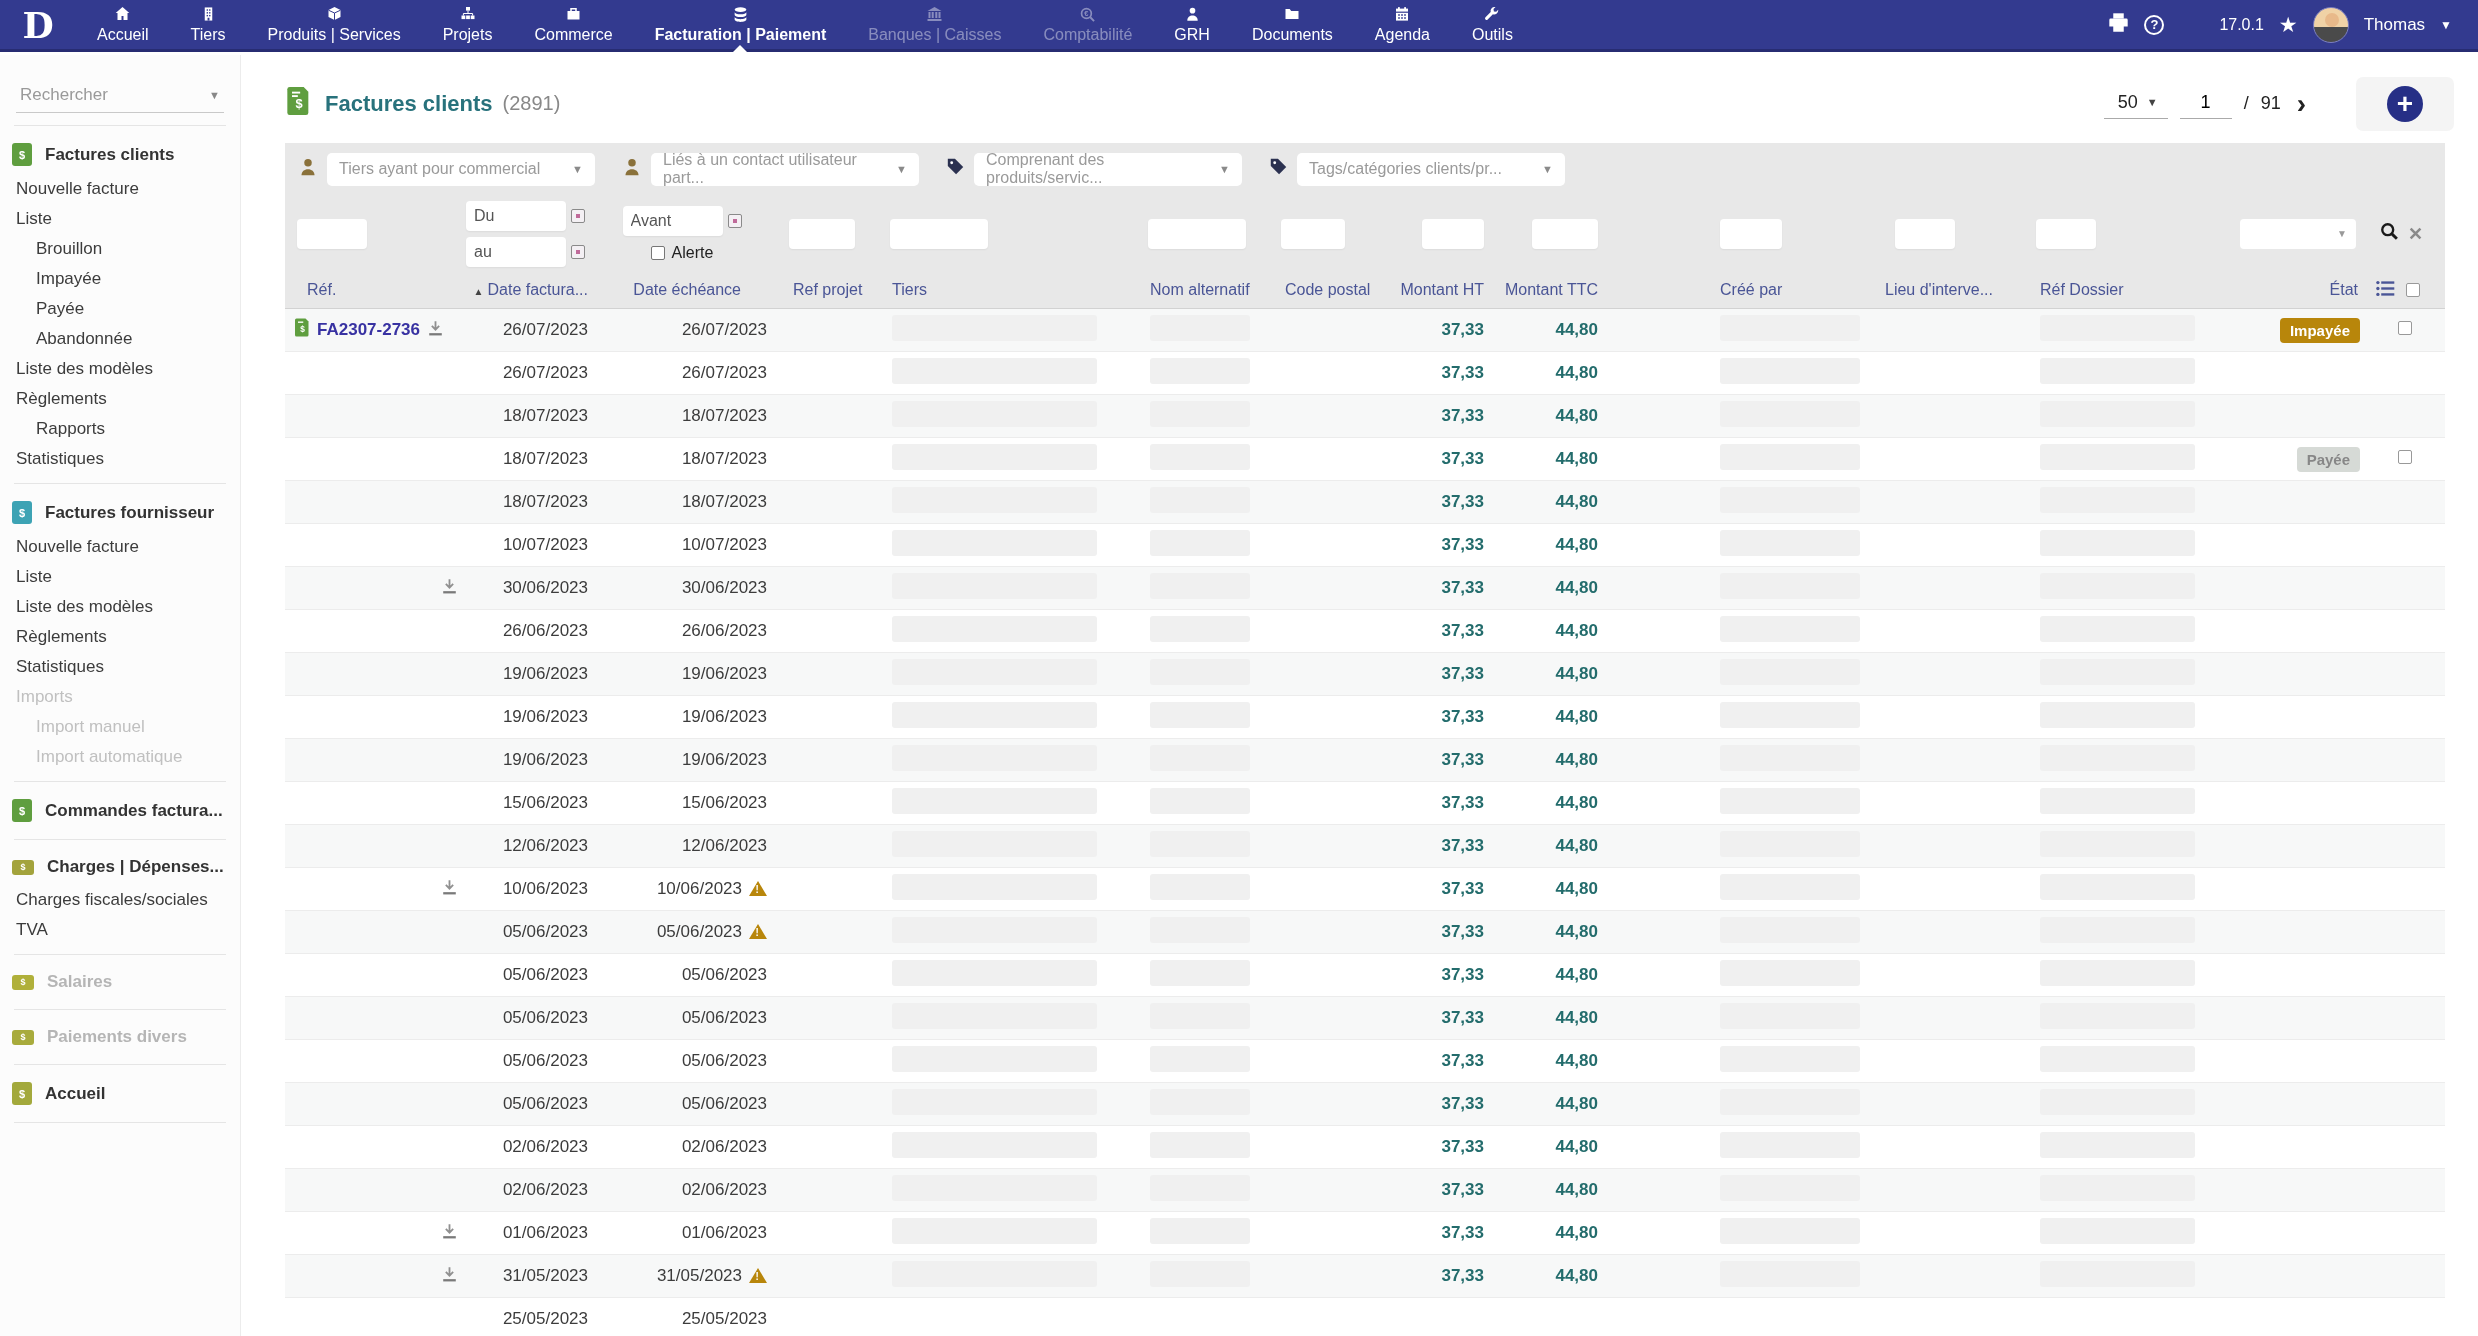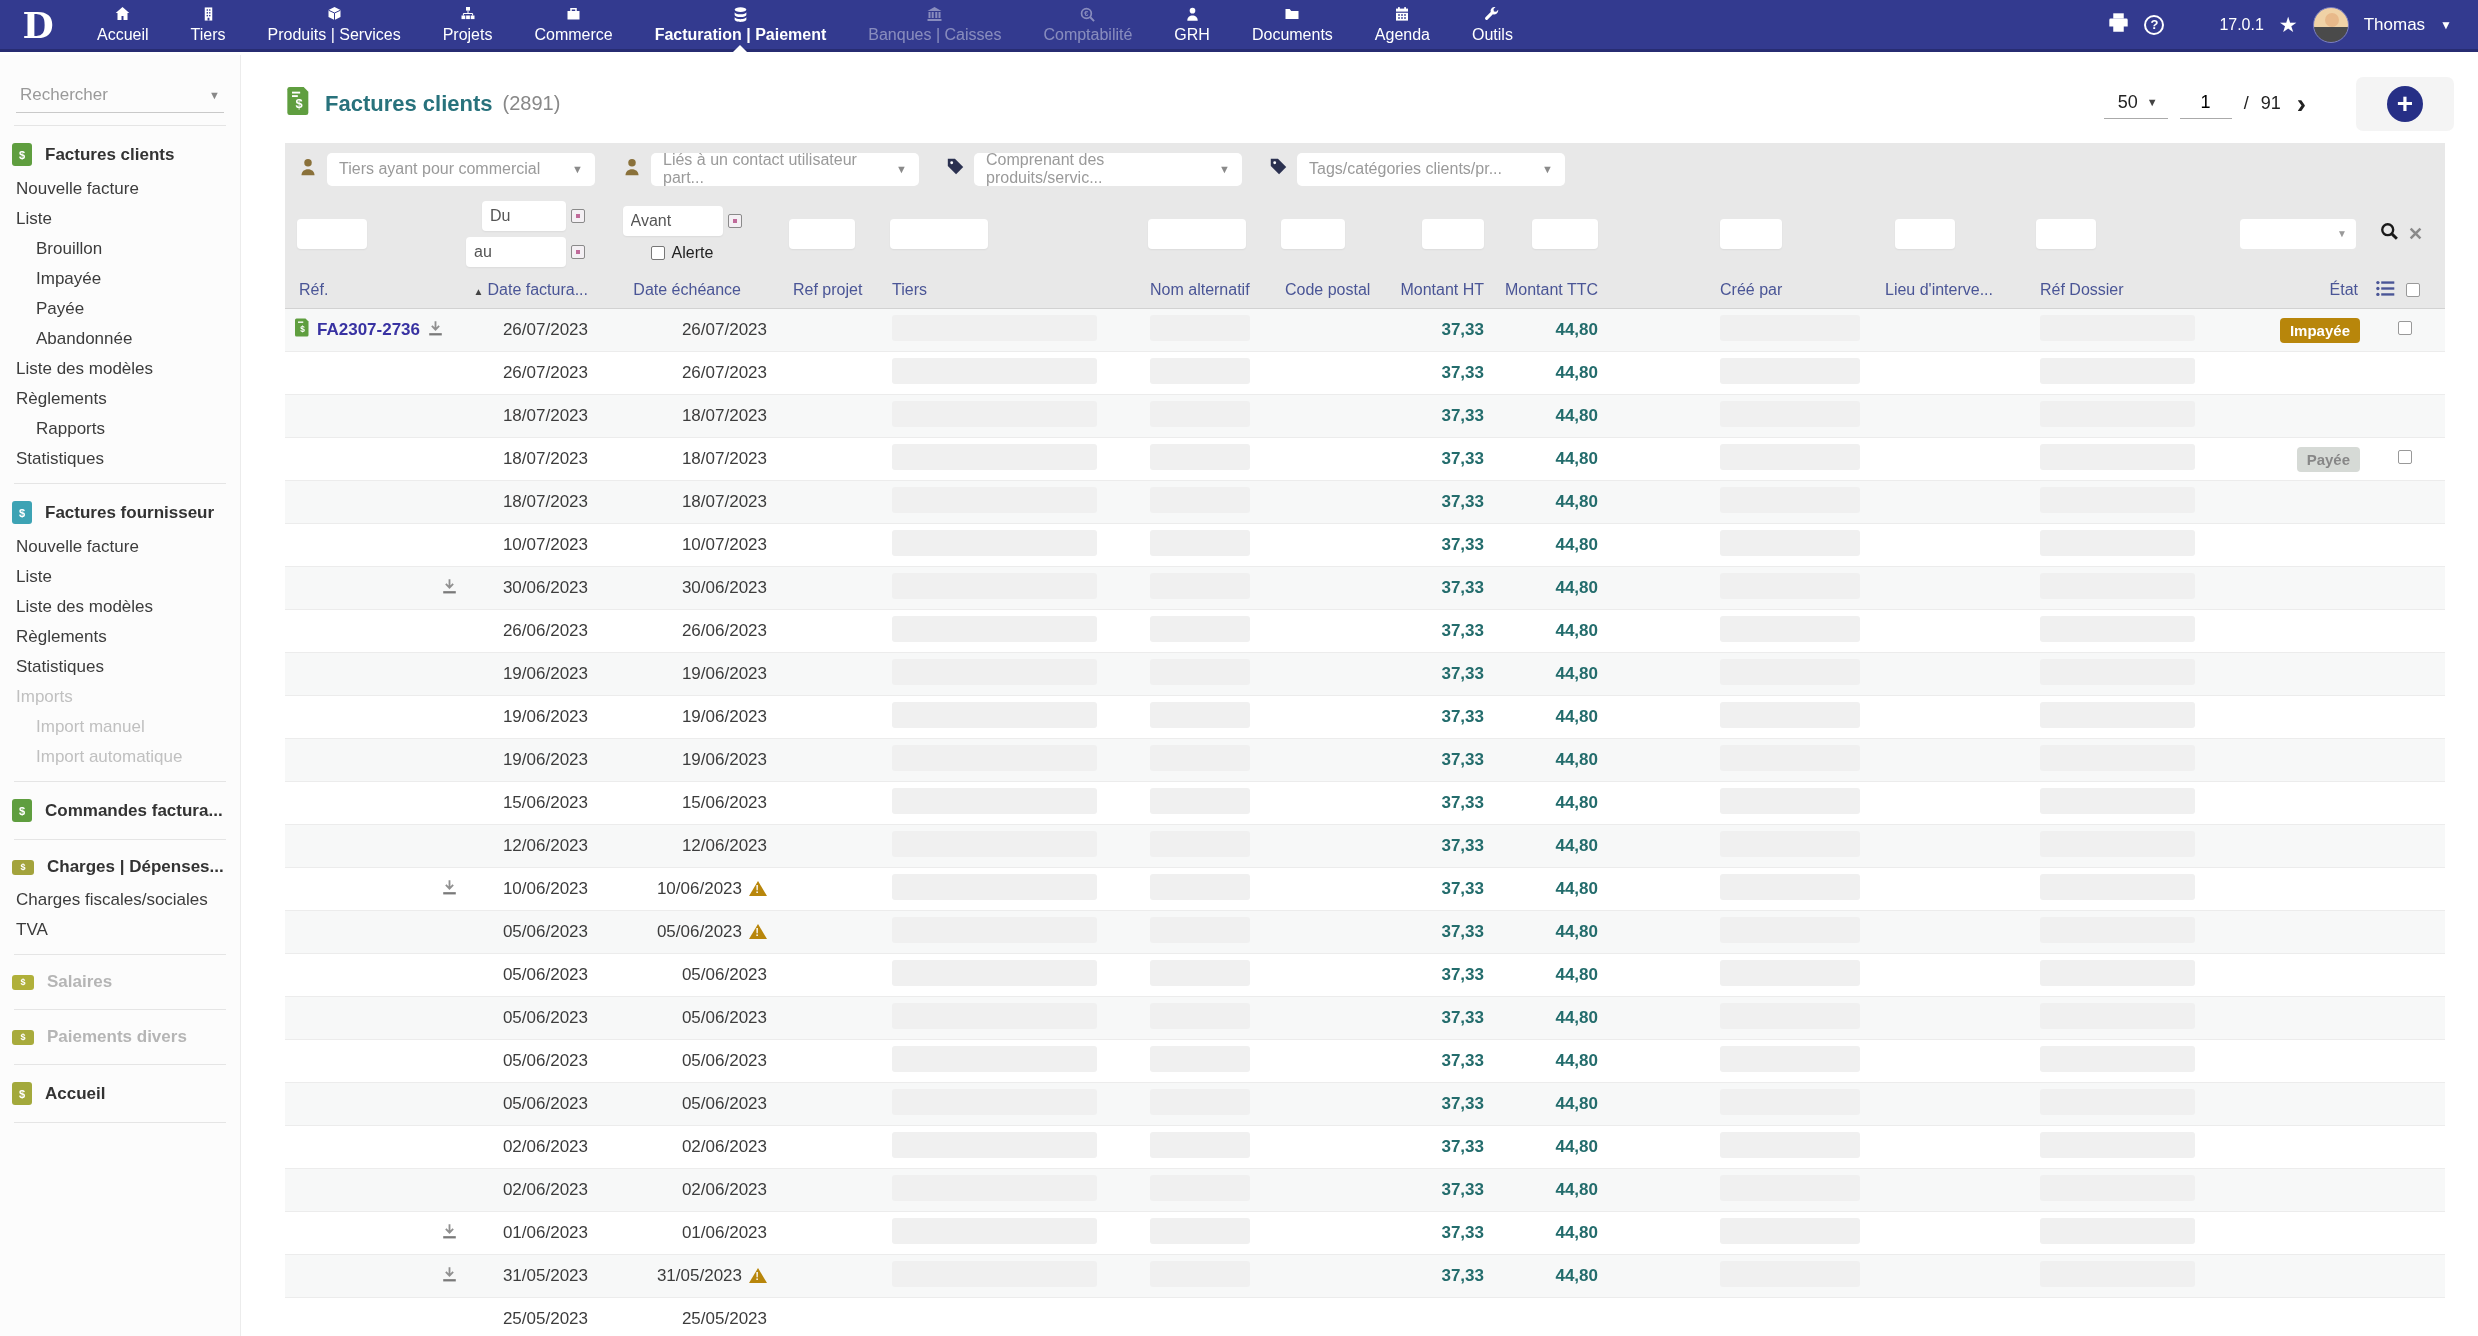--- a/index.html
+++ b/index.html
@@ -101,21 +101,21 @@
     padding:0 9px; cursor:pointer; }
   .etat-select .sel-caret { font-size:10px; color:#999; }
   .searchx { display:flex; align-items:center; gap:9px; padding-left:10px; }
   .x-ic { color:#8a8a8a; font-size:18px; font-weight:bold; cursor:pointer; }
 
   .header-row .th { background:#e8e8e8; height:37px; color:#4a5596; font-size:16px;
     border-bottom:1px solid #d2d2d2; cursor:pointer; white-space:nowrap;
     overflow:hidden; text-overflow:ellipsis; }
   .sort-asc { font-size:10px; color:#444; margin-right:4px; }
   .h-right { text-align:right;margin-left:42px; }
-  .th.c-ref{padding-left:14px} .th.c-datef{padding-right:12px} .th.c-datee{padding-right:34px}
+  .th.c-ref{padding-left:22px} .th.c-datef{padding-right:12px} .th.c-datee{padding-right:34px}
   .th.c-refproj{padding-left:18px} .th.c-tiers{padding-left:22px} .th.c-nomalt{padding-left:10px}
   .th.c-cp{padding-left:20px} .th.c-ht{padding-right:6px} .th.c-ttc{padding-right:12px}
   .th.c-creepar{padding-left:110px} .th.c-lieu{padding-left:5px} .th.c-refdoss{padding-left:10px}
   .th.c-etat{padding-right:12px}
   .hdr-icons { display:flex; align-items:center; gap:11px; padding-left:6px; }
 
   .data-row .td { height:43px; border-bottom:1px solid #ececec; background:#fff; font-size:17px; }
   .data-row.odd .td { background:#f7f8f8; }
   .td.c-datef { text-align:right; padding-right:12px; color:#3c3c3c; }
   .td.c-datee { text-align:right; padding-right:8px; color:#3c3c3c; }
@@ -427,21 +427,21 @@
       <span class="sel-caret">▼</span>
     </span>
         </div>
       </div>
     <div class="listtable">
       <div class="tr filter-row" id="filter-row">
   <div class="td c-ref"><input class="finput" style="width: 70px; margin-left: 12px;"></div>
   <div class="td c-datef">
             <div class="stack">
     <span class="hrow">
-                <input class="finput" style="width: 84px; margin-left: 24px;" placeholder="Du">
+                <input class="finput" style="width: 100px; margin-left: 24px;" placeholder="Du">
                 <span class="cal-ic"></span>
               </span>
     <span class="hrow">
                 <input class="finput" style="width: 100px;" placeholder="au">
                 <span class="cal-ic"></span>
               </span>
   </div>
           </div>
   <div class="td c-datee">
             <div class="stack" style="align-items:center;gap:8px">

